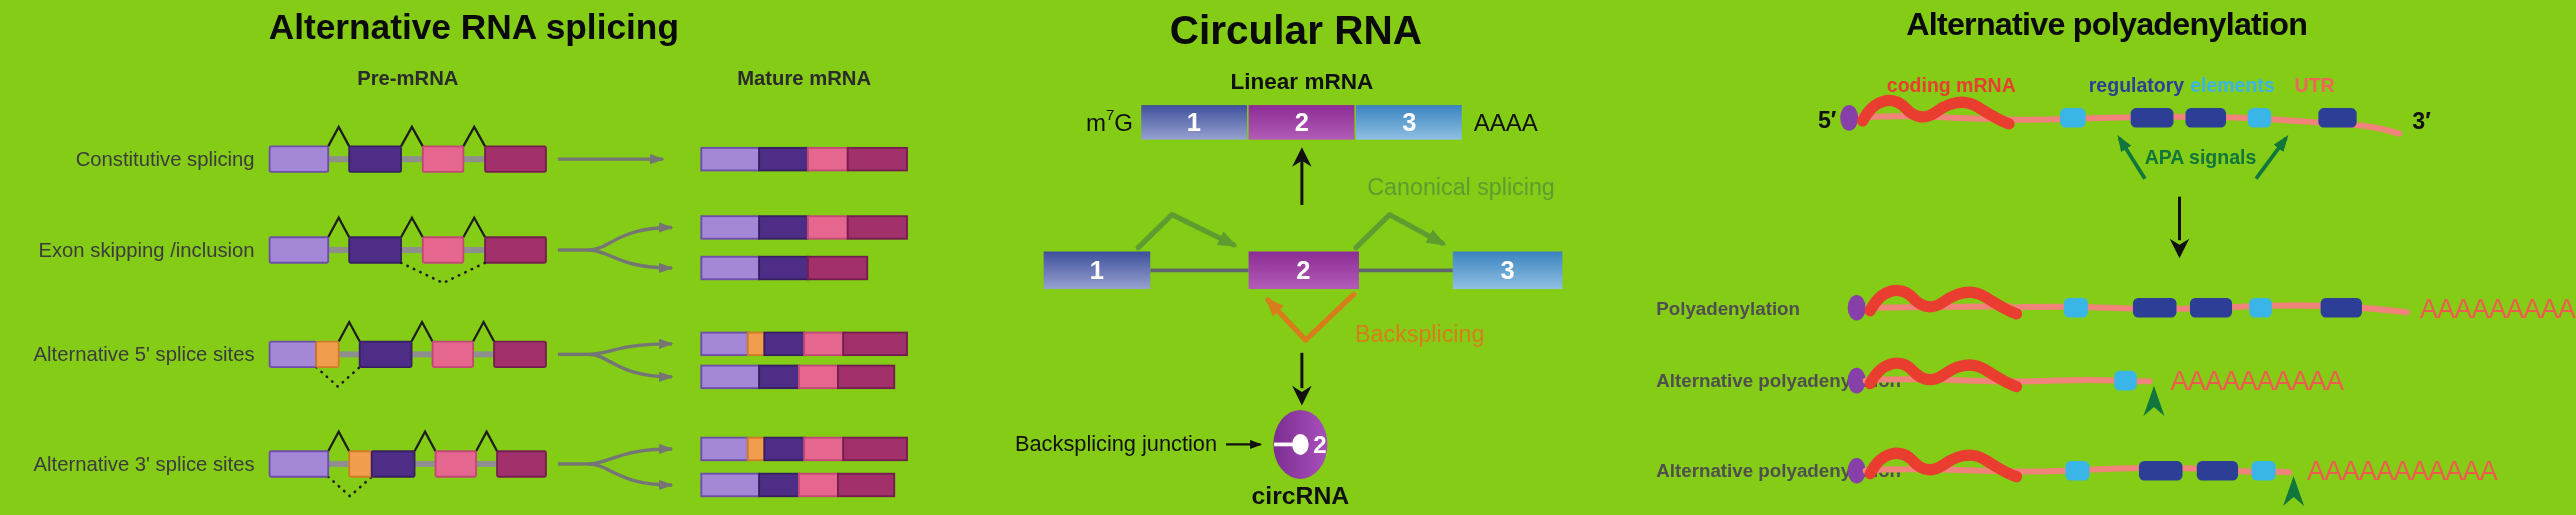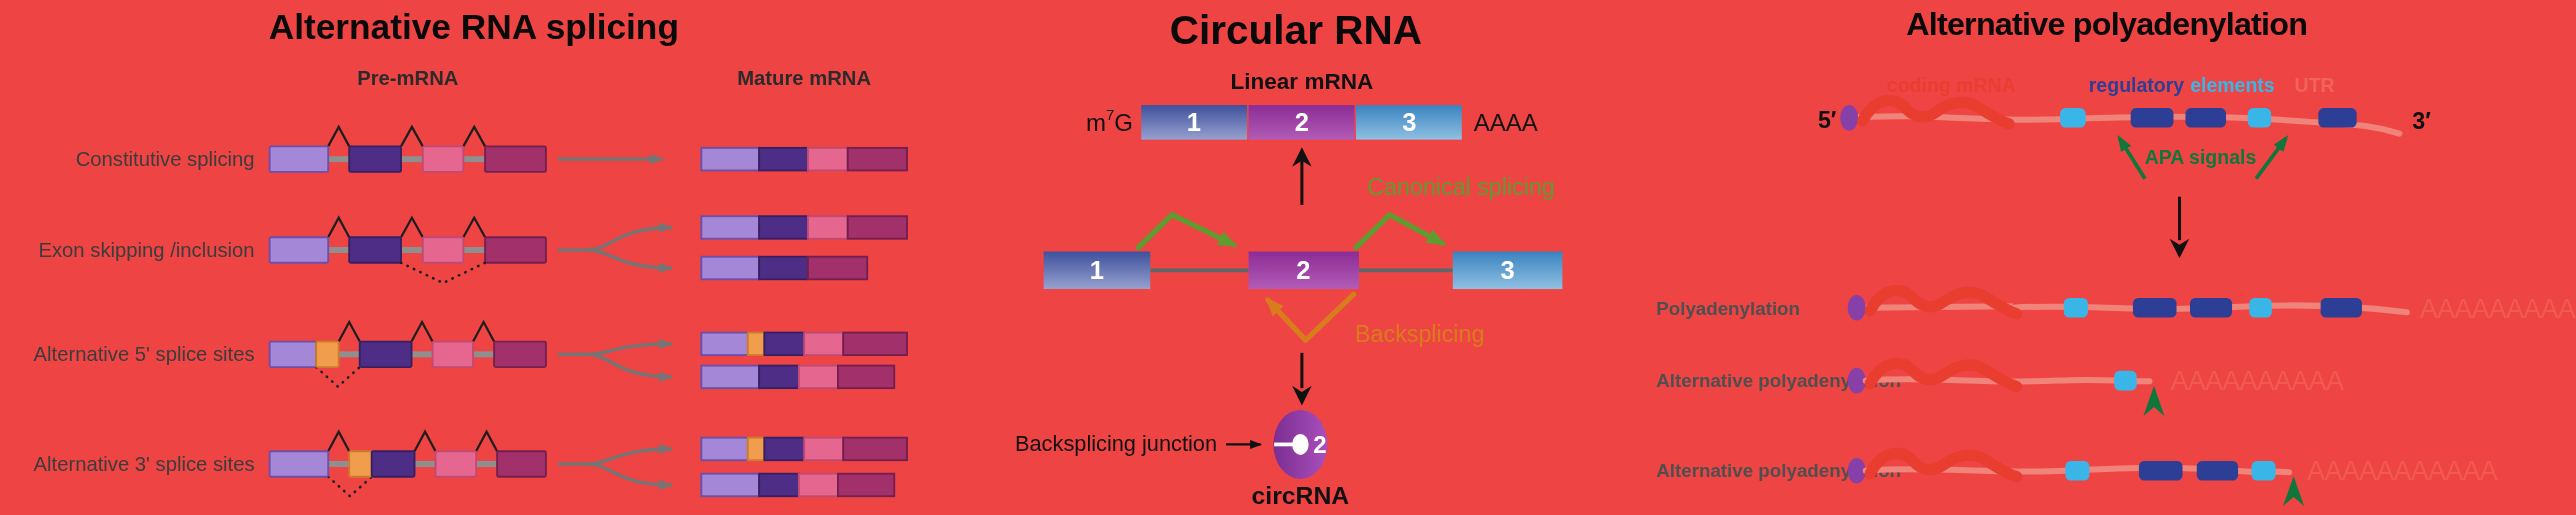--- a/index.html
+++ b/index.html
@@ -1,16 +1,16 @@
 <!DOCTYPE html>
 <html style="font-size:12px"><head>
 <meta charset="utf-8">
 <style>
   html,body{margin:0;padding:0;background:#ffffff;}
-  #canvas{position:relative;width:2576px;height:515px;background:#ef4444;overflow:hidden;
+  #canvas{position:relative;width:2576px;height:515px;background:#84cc16;overflow:hidden;
           font-family:"Liberation Sans", sans-serif;}
   svg text{font-family:"Liberation Sans", sans-serif;}
 </style>
 </head>
 <body>
 
 <div id="canvas">
 <svg width="2576" height="515" viewBox="0 0 3429 686" xmlns="http://www.w3.org/2000/svg">
   <defs>
 

